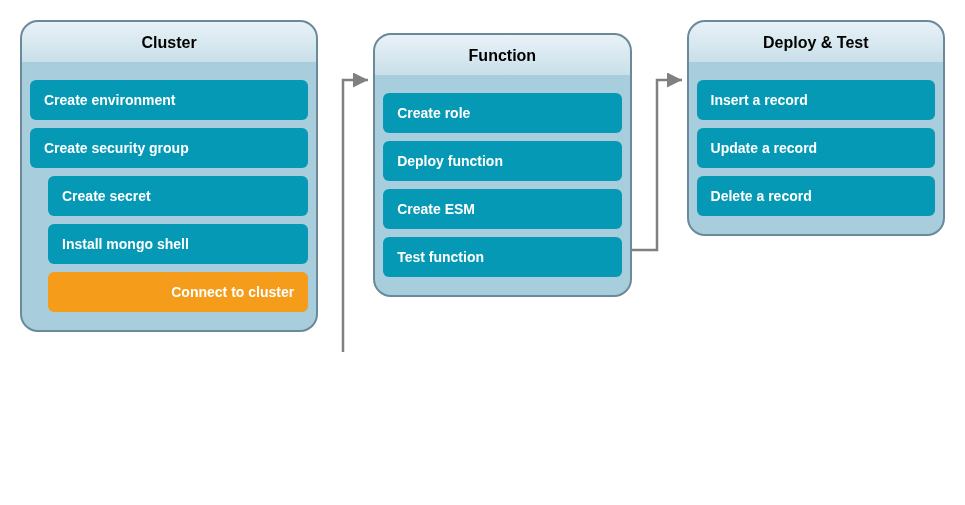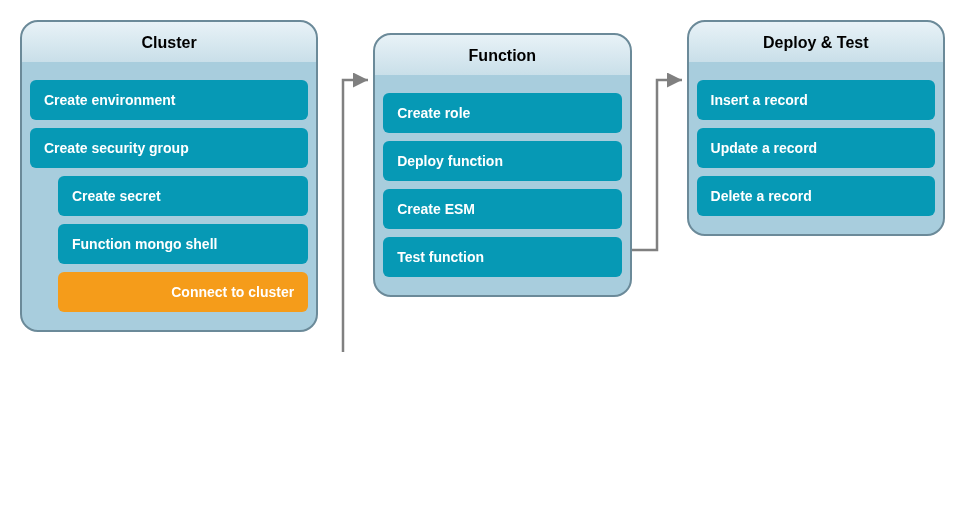--- a/index.html
+++ b/index.html
@@ -33,21 +33,21 @@
   .step {
     background: #0699b5;
     color: #fff;
     font-weight: bold;
     font-size: 14px;
     padding: 12px 14px;
     border-radius: 6px;
     margin-bottom: 8px;
     cursor: pointer;
   }
-  .step.sub { margin-left: 28px; }
+  .step.sub { margin-left: 18px; }
   .step.active { background: #f59c1a; text-align: right; }
   .arrow-box {
     width: 55px;
     position: relative;
     flex-shrink: 0;
   }
   svg.arrow {
     position: absolute;
     overflow: visible;
   }
@@ -55,21 +55,21 @@
 </head>
 <body>
 
 <div class="diagram">
 
   <div class="panel panel-cluster">
     <div class="panel-title">Cluster</div>
     <div class="step">Create environment</div>
     <div class="step">Create security group</div>
     <div class="step sub">Create secret</div>
-    <div class="step sub">Function mongo shell</div>
+    <div class="step sub">Install mongo shell</div>
     <div class="step sub active">Connect to cluster</div>
   </div>
 
   <div class="arrow-box">
     <svg class="arrow" width="55" height="440" style="left:0;top:0">
       <defs>
         <marker id="ah1" markerWidth="8" markerHeight="8" refX="6" refY="3" orient="auto">
           <path d="M0,0 L6,3 L0,6 Z" fill="#808080"></path>
         </marker>
       </defs>

